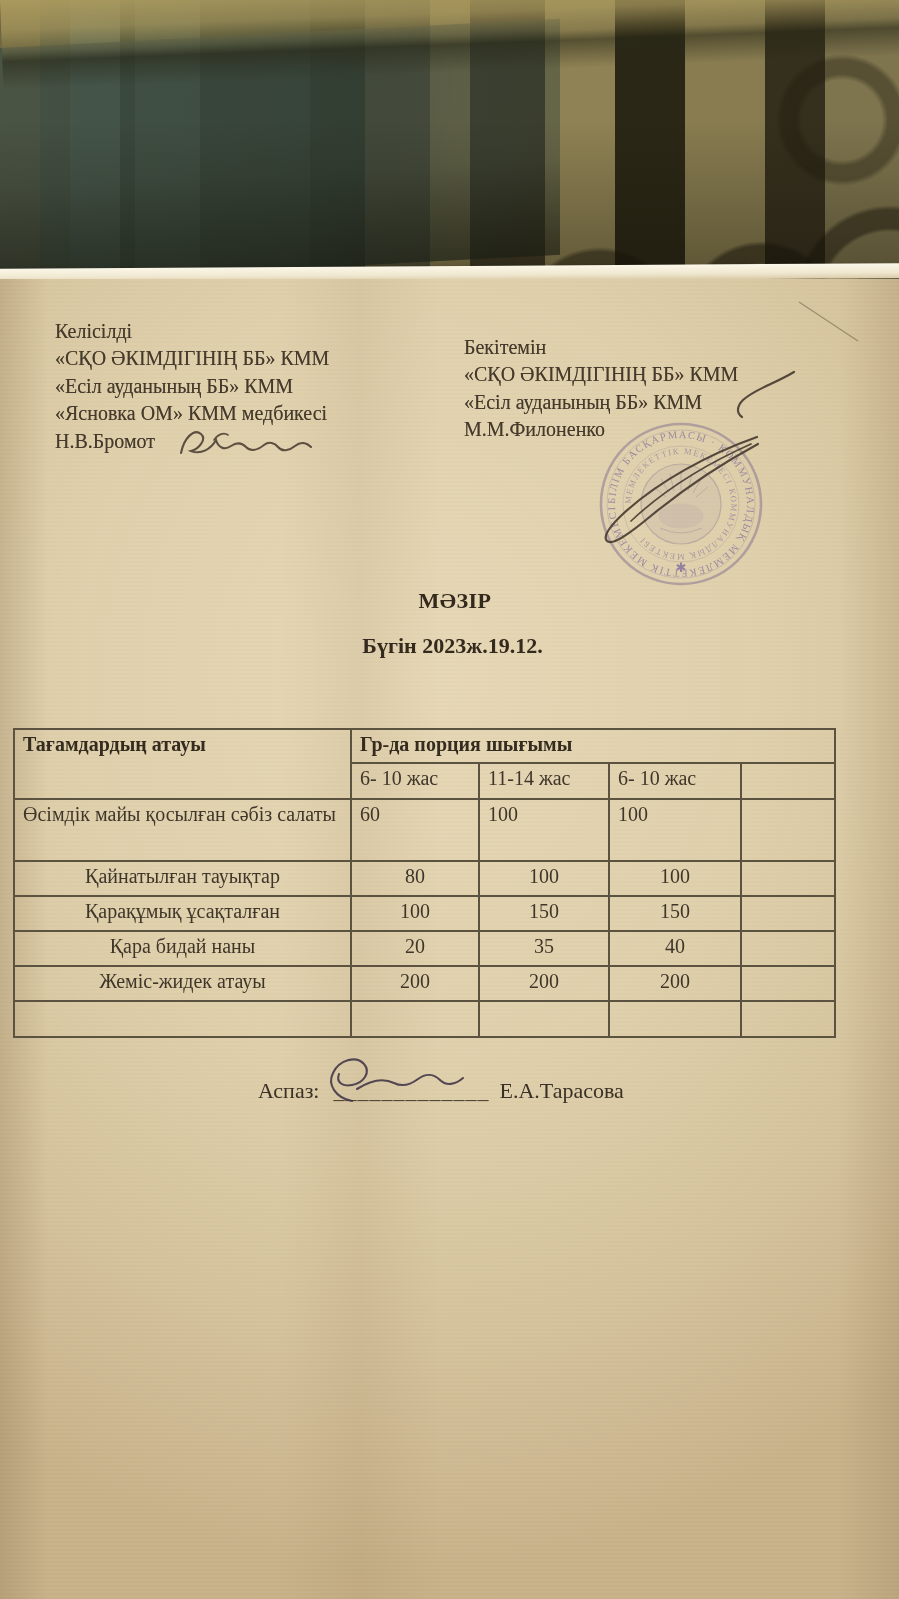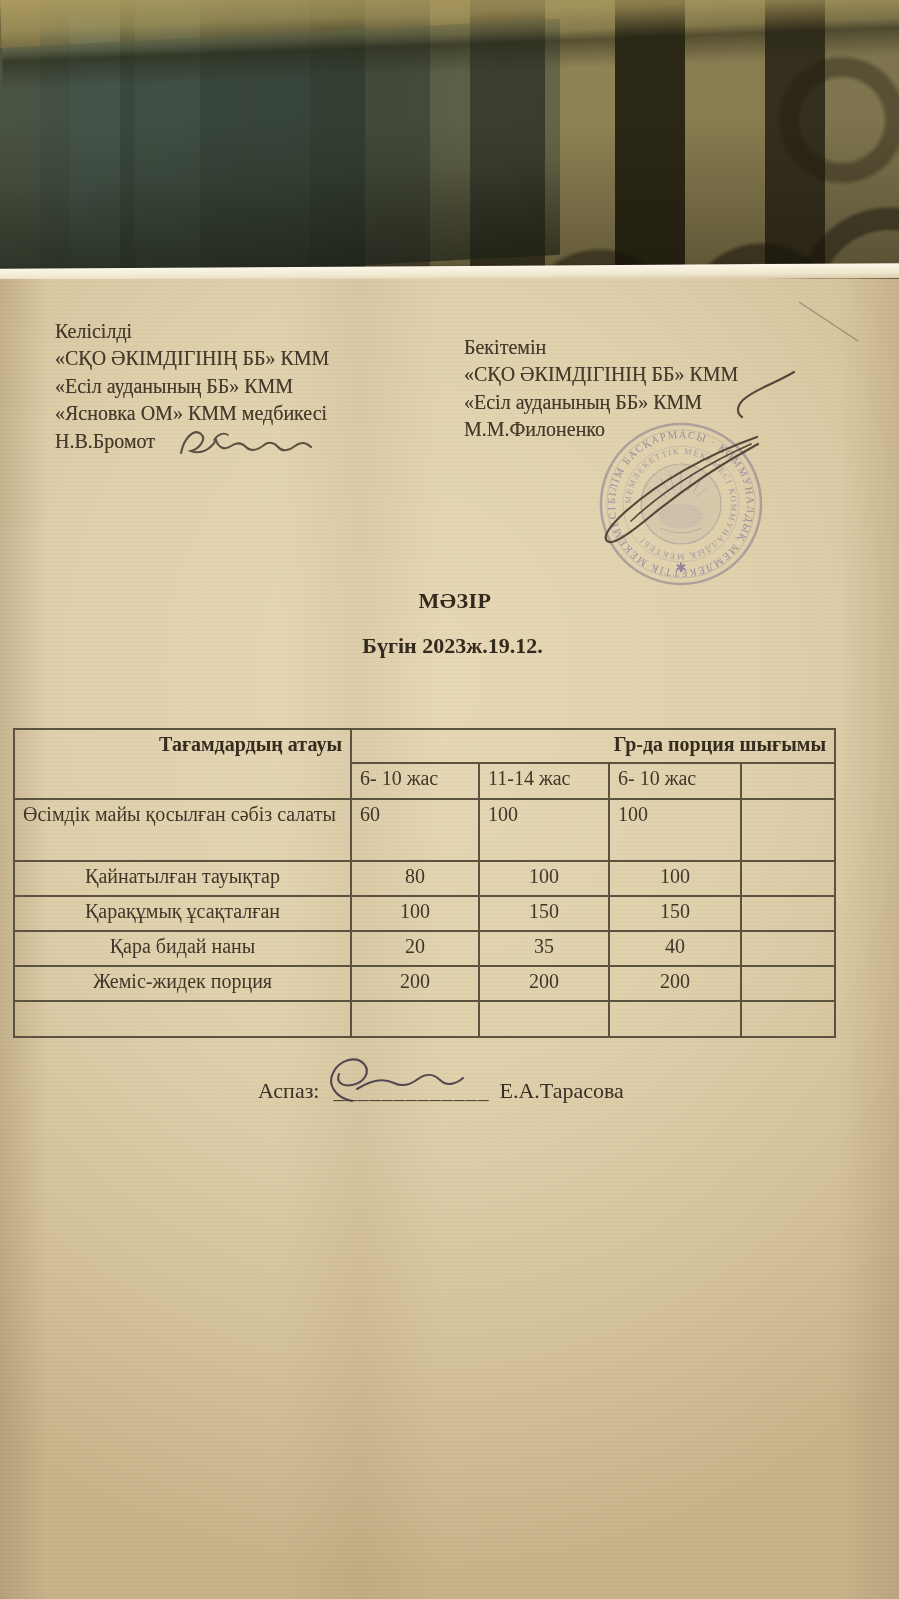--- a/index.html
+++ b/index.html
@@ -57,21 +57,21 @@
   .approval.right{left:464px;margin-top:16px;}
   .title{position:absolute;top:588px;left:0;width:910px;text-align:center;
     font-size:22px;font-weight:bold;color:#33291d;letter-spacing:.5px;}
   .date{position:absolute;top:633px;left:0;width:905px;text-align:center;
     font-size:22px;font-weight:bold;color:#33291d;}
 
   table.menu{position:absolute;left:13px;top:728px;width:821px;border-collapse:collapse;
     table-layout:fixed;color:#3f362a;font-size:20px;}
   table.menu td{border:2px solid #5b5240;padding:1px 8px 3px;vertical-align:top;line-height:26px;
     overflow:hidden;white-space:normal;}
-  td.hdr{font-weight:bold;text-align:right;vertical-align:middle;color:#352c20;}
+  td.hdr{font-weight:bold;text-align:left;vertical-align:middle;color:#352c20;}
   tr.h1 td{height:28px;}
   tr.h2 td{height:30px;}
   tr.r0 td{height:56px;}
   tr.rr td{height:29px;text-align:center;}
   tr.re td{height:30px;}
 
   .cook{position:absolute;left:258px;top:1078px;font-size:22px;color:#3a3126;white-space:nowrap;}
   .cook .sigline{display:inline-block;margin:0 10px 0 14px;letter-spacing:1px;color:#4a4033;}
 
   .overlay{position:absolute;left:0;top:0;pointer-events:none;}
@@ -152,21 +152,21 @@
         <td></td>
       </tr>
       <tr class="rr">
         <td>Қара бидай наны</td>
         <td>20</td>
         <td>35</td>
         <td>40</td>
         <td></td>
       </tr>
       <tr class="rr">
-        <td>Жеміс-жидек порция</td>
+        <td>Жеміс-жидек атауы</td>
         <td>200</td>
         <td>200</td>
         <td>200</td>
         <td></td>
       </tr>
       <tr class="re">
         <td></td>
         <td></td>
         <td></td>
         <td></td>

